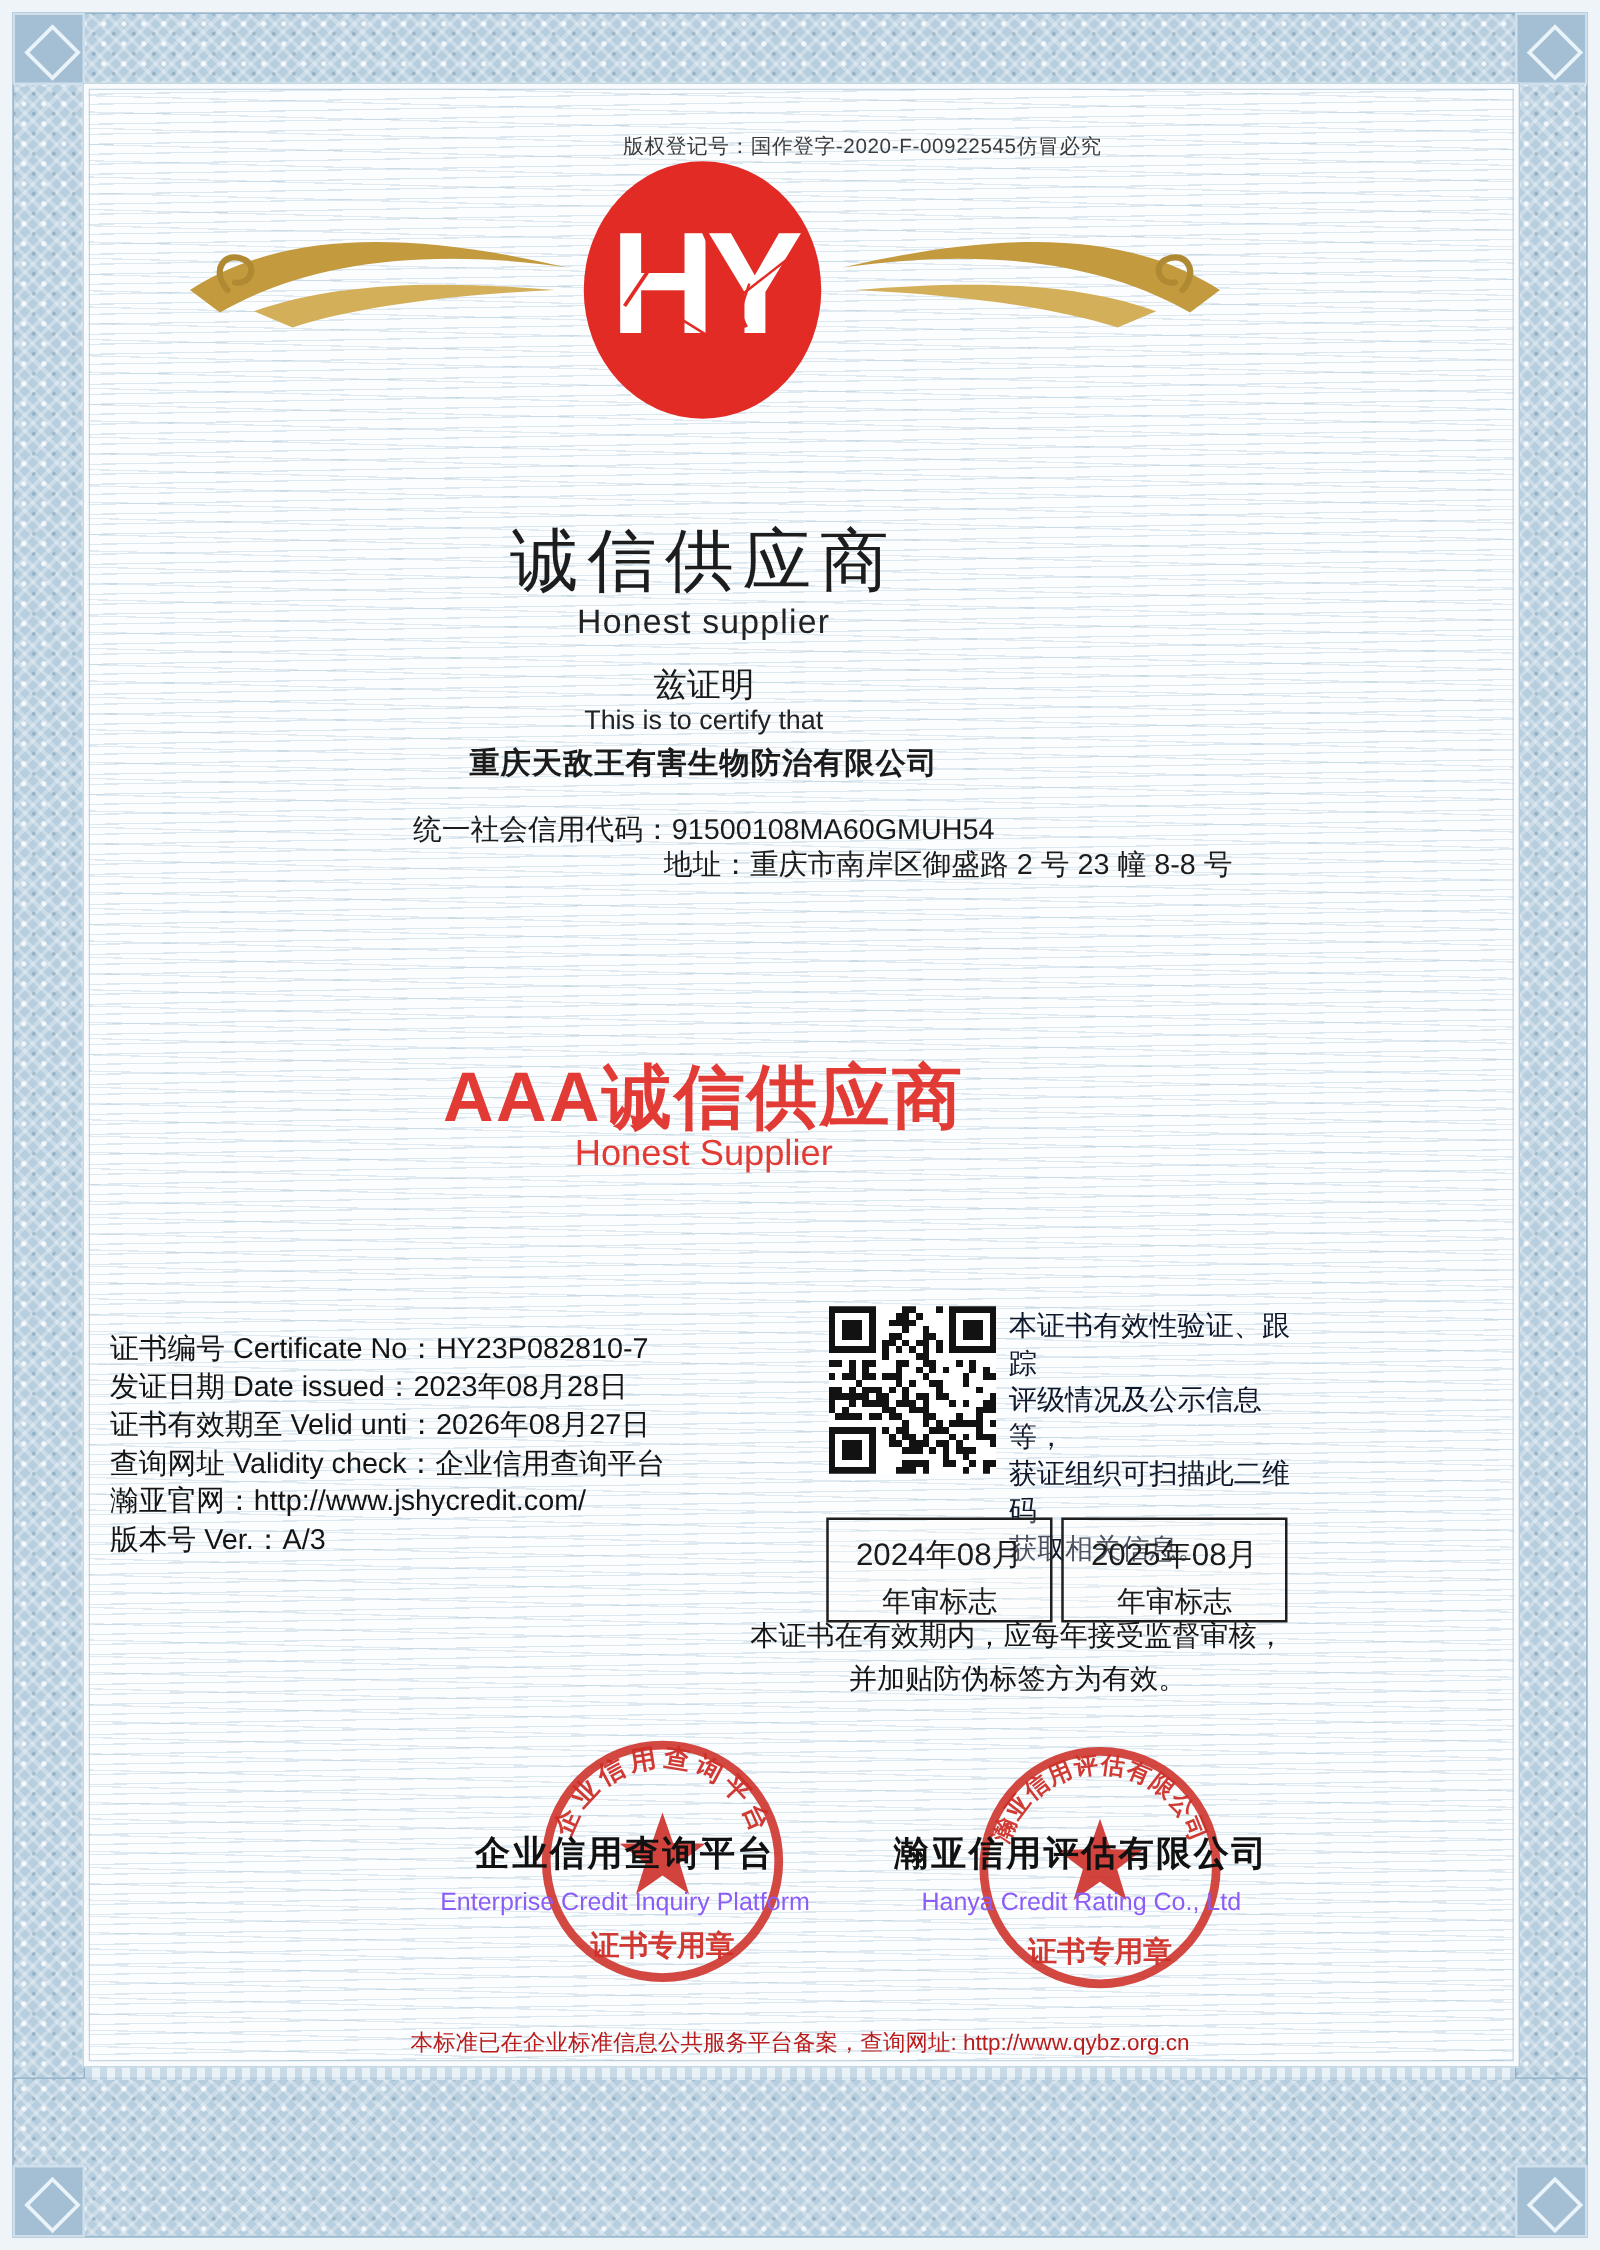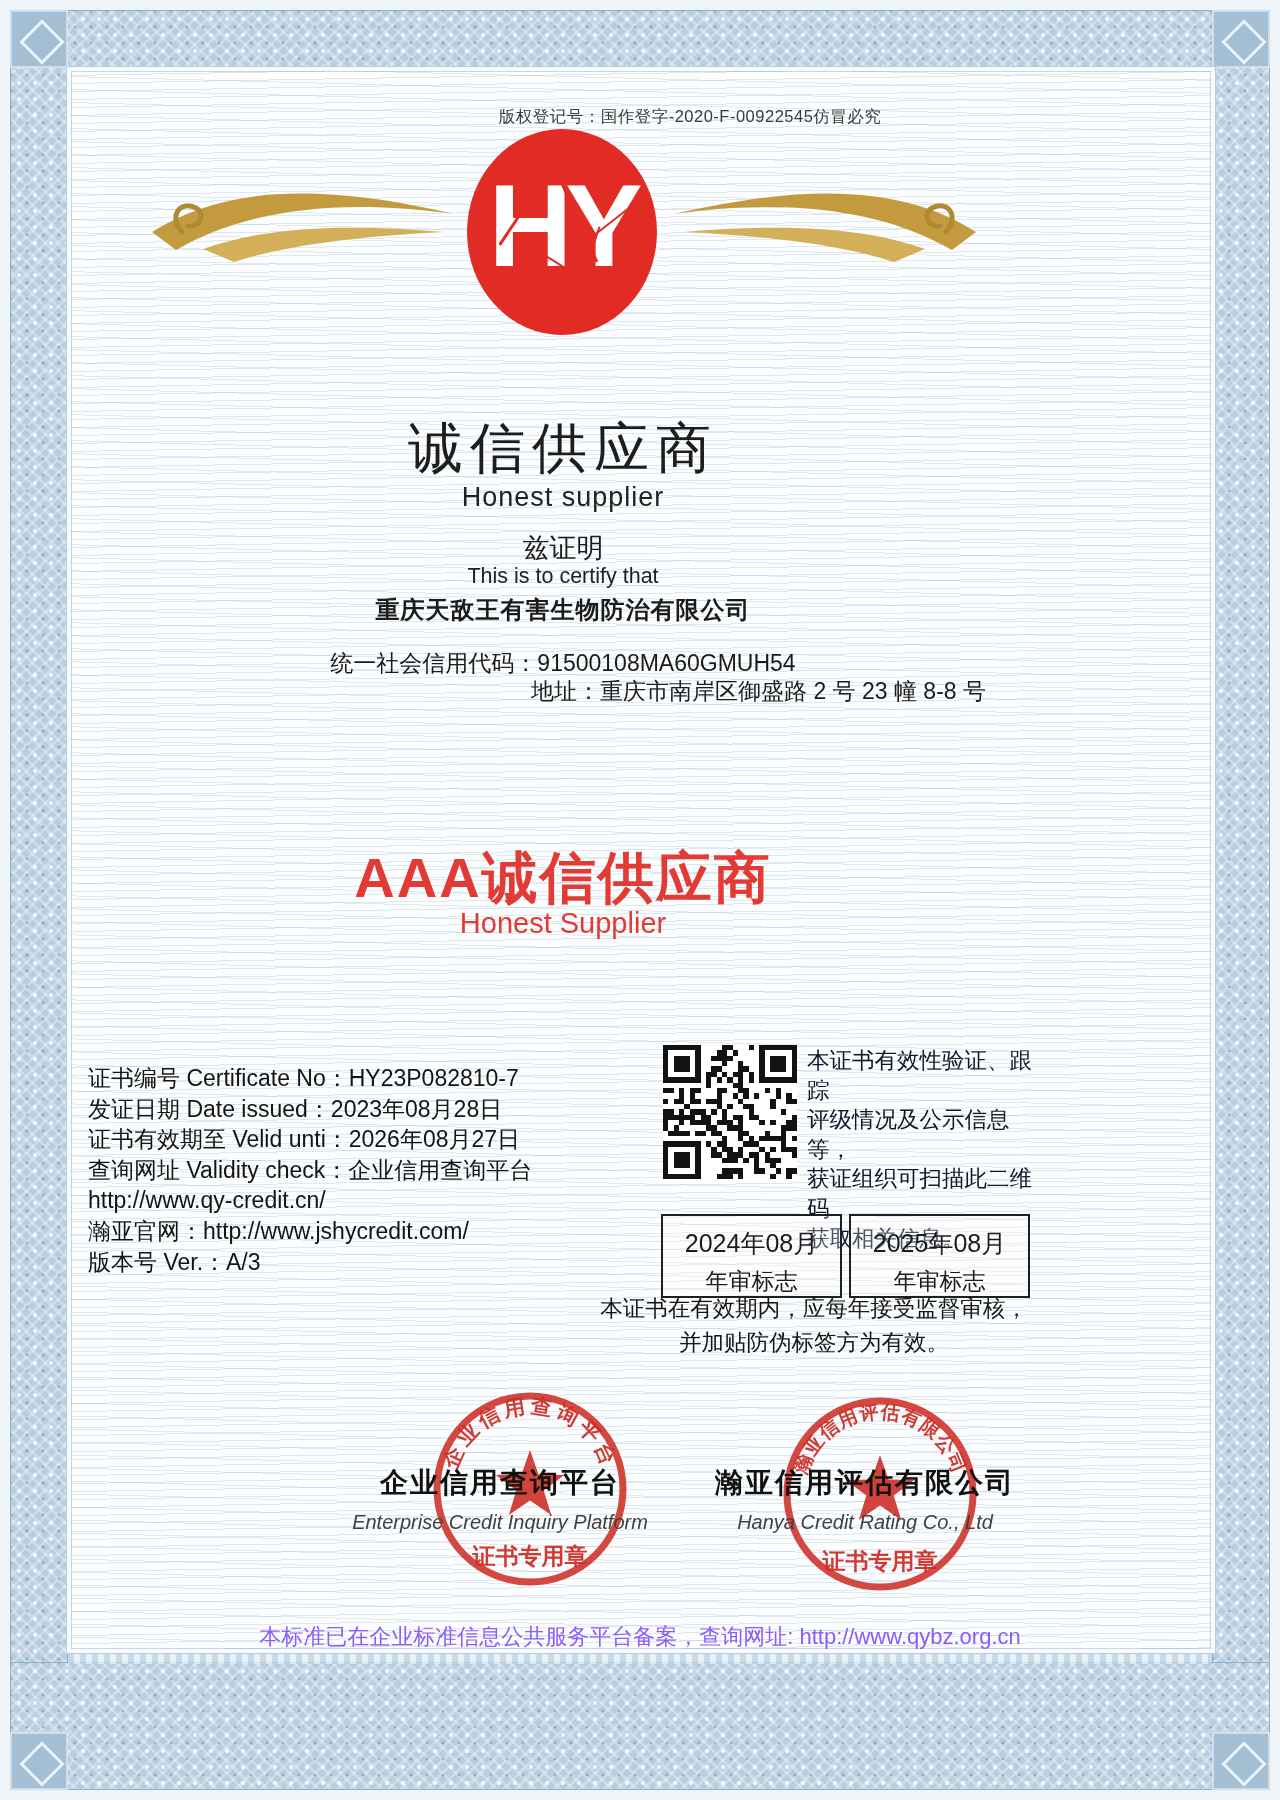--- a/index.html
+++ b/index.html
@@ -73,25 +73,25 @@
   .ab1{left:661px;} .ab2{left:849px;}
   .audit-period{margin-top:11px;font-size:25px;font-weight:500;}
   .audit-label{margin-top:6px;font-size:23px;font-weight:500;}
 
   .notes{top:1292px;left:592px;width:444px;text-align:center;font-size:22.5px;font-weight:500;line-height:33.5px;color:#161616;}
 
   .seal{position:absolute;}
   .seal-l{left:430px;top:1386px;} .seal-r{left:780px;top:1391px;}
   .org{text-align:center;z-index:5;}
   .org-name{font-size:28px;font-weight:bold;color:#111;letter-spacing:2px;}
-  .org-en{font-size:20px;color:#404040;margin-top:9px;font-style:italic;}
+  .org-en{font-size:20px;color:#8b5cf6;margin-top:9px;}
   .org-l{top:1464px;left:300px;width:400px;}
   .org-r{top:1464px;left:665px;width:400px;}
 
-  .footer-line{top:1622px;left:66px;width:1148px;text-align:center;font-size:22px;font-weight:500;color:#8b5cf6;}
+  .footer-line{top:1622px;left:66px;width:1148px;text-align:center;font-size:18px;font-weight:500;color:#b91c1c;}
 </style>
 </head>
 <body>
 
 <div class="cert">
 
   <div class="frame-top lace"></div>
   <div class="frame-left lace"></div>
   <div class="frame-right lace"></div>
   <div class="frame-bottom lace"></div>
@@ -134,21 +134,20 @@
   <div class="abs ctr address">地址：重庆市南岸区御盛路 2 号 23 幢 8-8 号</div>
 
   <div class="abs ctr award-title">AAA诚信供应商</div>
   <div class="abs ctr award-sub">Honest Supplier</div>
 
   <div class="abs details">
     <div>证书编号 Certificate No：HY23P082810-7</div>
     <div>发证日期 Date issued：2023年08月28日</div>
     <div>证书有效期至 Velid unti：2026年08月27日</div>
     <div>查询网址 Validity check：企业信用查询平台</div>
-    <div>http://www.qy-credit.cn/</div>
     <div>瀚亚官网：http://www.jshycredit.com/</div>
     <div>版本号 Ver.：A/3</div>
   </div>
 
   <div class="abs qr">
     <svg id="qr-svg" viewBox="0 0 25 25">
         <rect x="0" y="0" width="25" height="25" fill="#ffffff"></rect>
         <rect x="11" y="0" width="1" height="1" fill="#121212"></rect>
         <rect x="12" y="0" width="1" height="1" fill="#121212"></rect>
         <rect x="16" y="0" width="1" height="1" fill="#121212"></rect>

